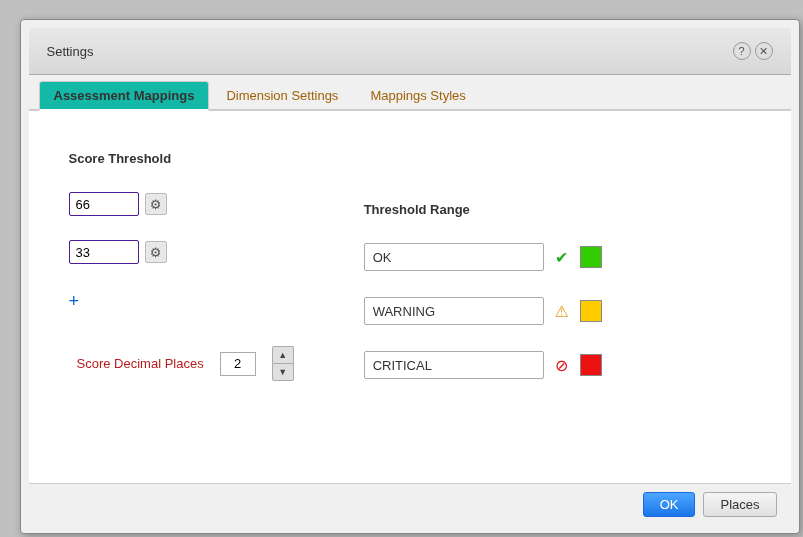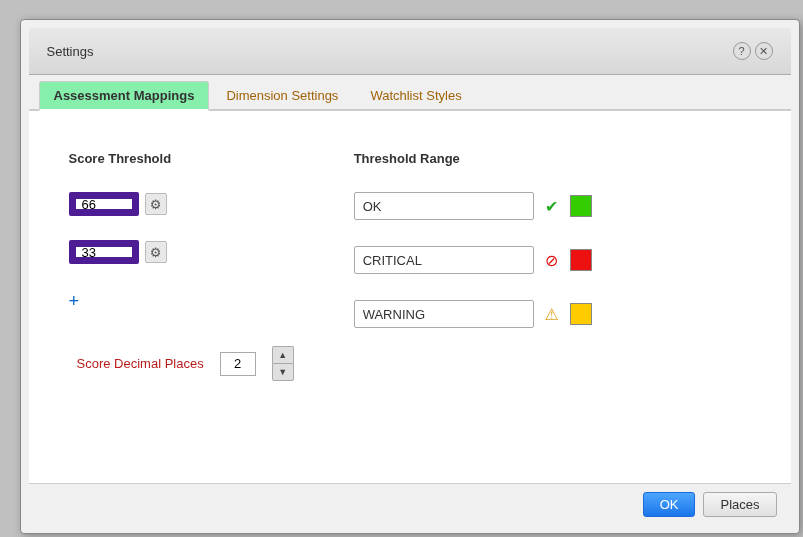--- a/index.html
+++ b/index.html
@@ -65,36 +65,37 @@
       padding: 6px 14px;
       cursor: pointer;
       font-size: 13px;
       color: #a16207;
       border: 1px solid transparent;
       border-bottom: none;
       border-radius: 3px 3px 0 0;
       margin-right: 2px;
     }
     .tab.active {
-      background: #86efac;
+      background: #14b8a6;
       border-color: #ccc;
       border-bottom: 2px solid white;
       color: #333;
       font-weight: bold;
       margin-bottom: -2px;
     }
     .content {
       flex: 1;
       background: white;
       padding: 16px;
       overflow: auto;
     }
     .main-area {
       display: flex;
-      gap: 20px;
+      gap: 30px;
+      align-items: flex-end;
     }
     .left-col {
       min-width: 120px;
     }
     .right-col {
       flex: 1;
     }
     .section-label {
       font-weight: bold;
       font-size: 13px;
@@ -103,21 +104,21 @@
     }
     .threshold-row {
       display: flex;
       align-items: center;
       margin-bottom: 8px;
       gap: 6px;
     }
     .threshold-input {
       width: 70px;
       height: 24px;
-      border: 7px solid #4c1d95;
+      border: 1px solid #4c1d95;
       border-radius: 2px;
       padding: 2px 6px;
       font-size: 13px;
       background: white;
     }
     .gear-btn {
       width: 22px;
       height: 22px;
       background: #e8e8e8;
       border: 1px solid #bbb;
@@ -248,21 +249,21 @@
     <span class="title-bar-title">Settings</span>
     <div class="title-bar-buttons">
       <div class="title-btn">?</div>
       <div class="title-btn">✕</div>
     </div>
   </div>
 
   <div class="tab-bar">
     <div class="tab active">Assessment Mappings</div>
     <div class="tab">Dimension Settings</div>
-    <div class="tab">Watchlist Styles</div>
+    <div class="tab">Mappings Styles</div>
   </div>
 
   <div class="content">
     <div class="main-area">
 
       <div class="left-col">
         <div class="section-label">Score Threshold</div>
 
         <div class="threshold-row">
           <input class="threshold-input" type="text" value="66" style="">
@@ -287,28 +288,28 @@
 
       <div class="right-col">
         <div class="section-label">Threshold Range</div>
 
         <div class="assessment-row">
           <input class="assessment-input" type="text" value="OK" style="">
           <div class="status-icon icon-ok">✔</div>
           <div class="color-swatch" style="background:#33cc00;"></div>
         </div>
         <div class="assessment-row">
+          <input class="assessment-input" type="text" value="WARNING" style="">
+          <div class="status-icon icon-warning">⚠</div>
+          <div class="color-swatch" style="background:#ffcc00;"></div>
+        </div>
+        <div class="assessment-row">
           <input class="assessment-input" type="text" value="CRITICAL" style="">
           <div class="status-icon icon-critical">⊘</div>
           <div class="color-swatch" style="background:#ee1111;"></div>
-        </div>
-        <div class="assessment-row">
-          <input class="assessment-input" type="text" value="WARNING" style="">
-          <div class="status-icon icon-warning">⚠</div>
-          <div class="color-swatch" style="background:#ffcc00;"></div>
         </div>
       </div>
 
     </div>
   </div>
 
   <div class="footer">
     <button class="footer-btn primary">OK</button>
     <button class="footer-btn">Places</button>
   </div>

